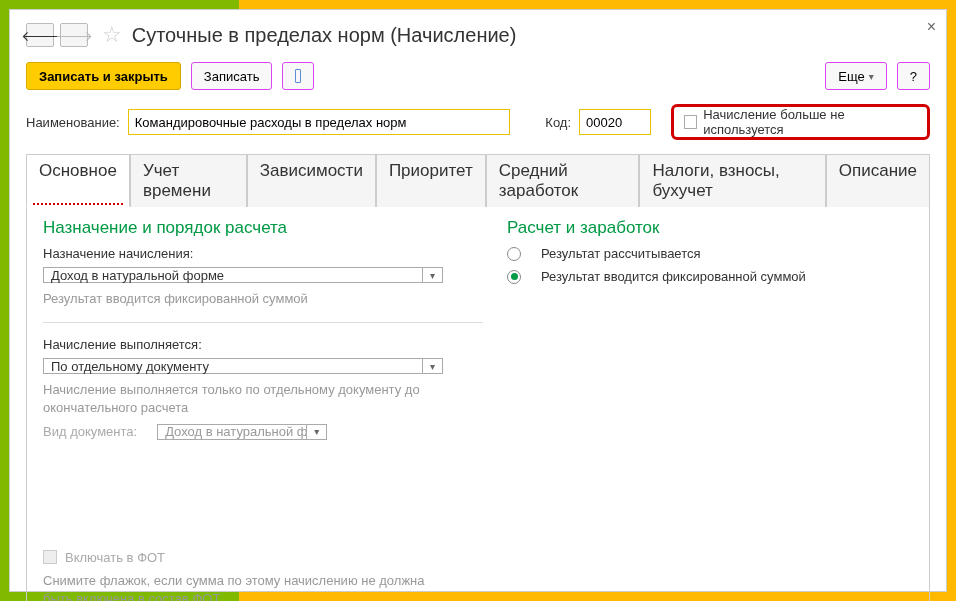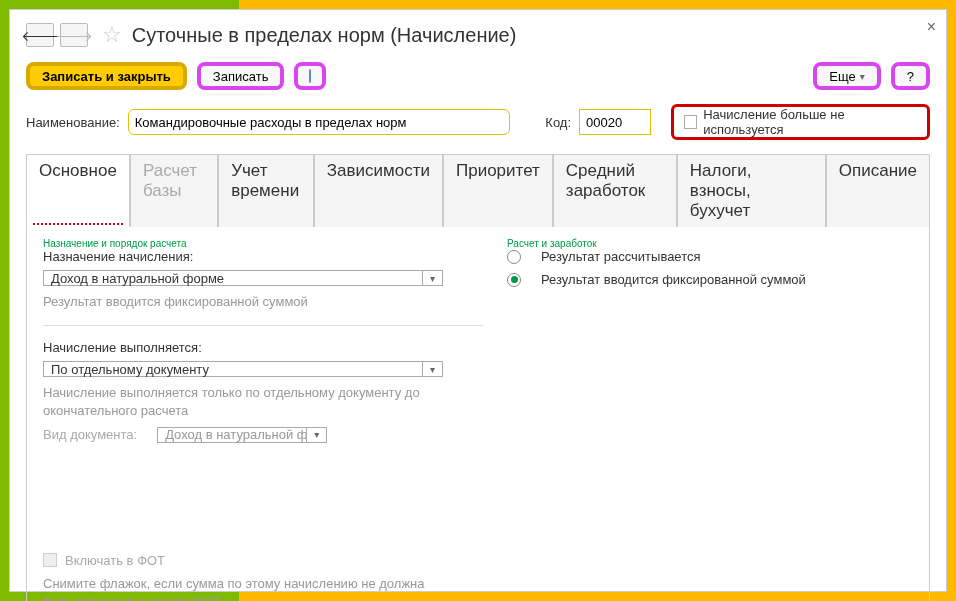--- a/index.html
+++ b/index.html
@@ -58,24 +58,24 @@
   font-weight: normal;
   color: #333;
 }
 .toolbar-row {
   display: flex;
   align-items: center;
   gap: 10px;
   margin-bottom: 14px;
 }
 .btn {
-  border: 4px solid #d946ef;
+  border: 1px solid #d946ef;
   background: #f8f8f8;
   padding: 5px 12px;
-  border-radius: 8px;
+  border-radius: 3px;
   cursor: pointer;
   font-size: 13px;
   height: 28px;
   display: flex;
   align-items: center;
 }
 .btn-primary {
   background: #ffcc00;
   border-color: #d9a900;
   font-weight: bold;
@@ -98,21 +98,21 @@
   margin-bottom: 12px;
 }
 .label { color: #333; }
 .input {
   border: 1px solid #e6c200;
   background: #fff;
   padding: 4px 6px;
   height: 26px;
   font-size: 13px;
 }
-.input-name { width: 402px; border-radius: 6px; }
+.input-name { width: 402px; }
 .input-code { width: 72px; text-align: left; }
 .highlight-box {
   border: 3px solid #d00000;
   border-radius: 6px;
   padding: 8px 10px;
   display: flex;
   align-items: center;
   gap: 6px;
   height: 36px;
 }
@@ -155,21 +155,22 @@
   border: 1px solid #ccc;
   border-top: none;
   padding: 12px 16px;
   display: flex;
   gap: 24px;
   height: 402px;
 }
 .col { flex: 1; }
 .section-title {
   color: #009a44;
-  font-size: 10px;
+  font-size: 17px;
+  margin-bottom: 8px;
 }
 .field-label {
   color: #333;
   margin-bottom: 6px;
 }
 .select-box {
   display: flex;
   align-items: center;
   border: 1px solid #aaa;
   height: 16px;
@@ -300,21 +301,20 @@
     <input class="input input-code" value="00020" style="">
     <span style="width:4px"></span>
     <div class="highlight-box">
       <span class="checkbox"></span>
       <span>Начисление больше не используется</span>
     </div>
   </div>
 
   <div class="tabs">
     <div class="tab active">Основное</div>
-    <div class="tab disabled">Расчет базы</div>
     <div class="tab">Учет времени</div>
     <div class="tab">Зависимости</div>
     <div class="tab">Приоритет</div>
     <div class="tab">Средний заработок</div>
     <div class="tab">Налоги, взносы, бухучет</div>
     <div class="tab">Описание</div>
   </div>
 
   <div class="tab-content">
     <div class="col">

